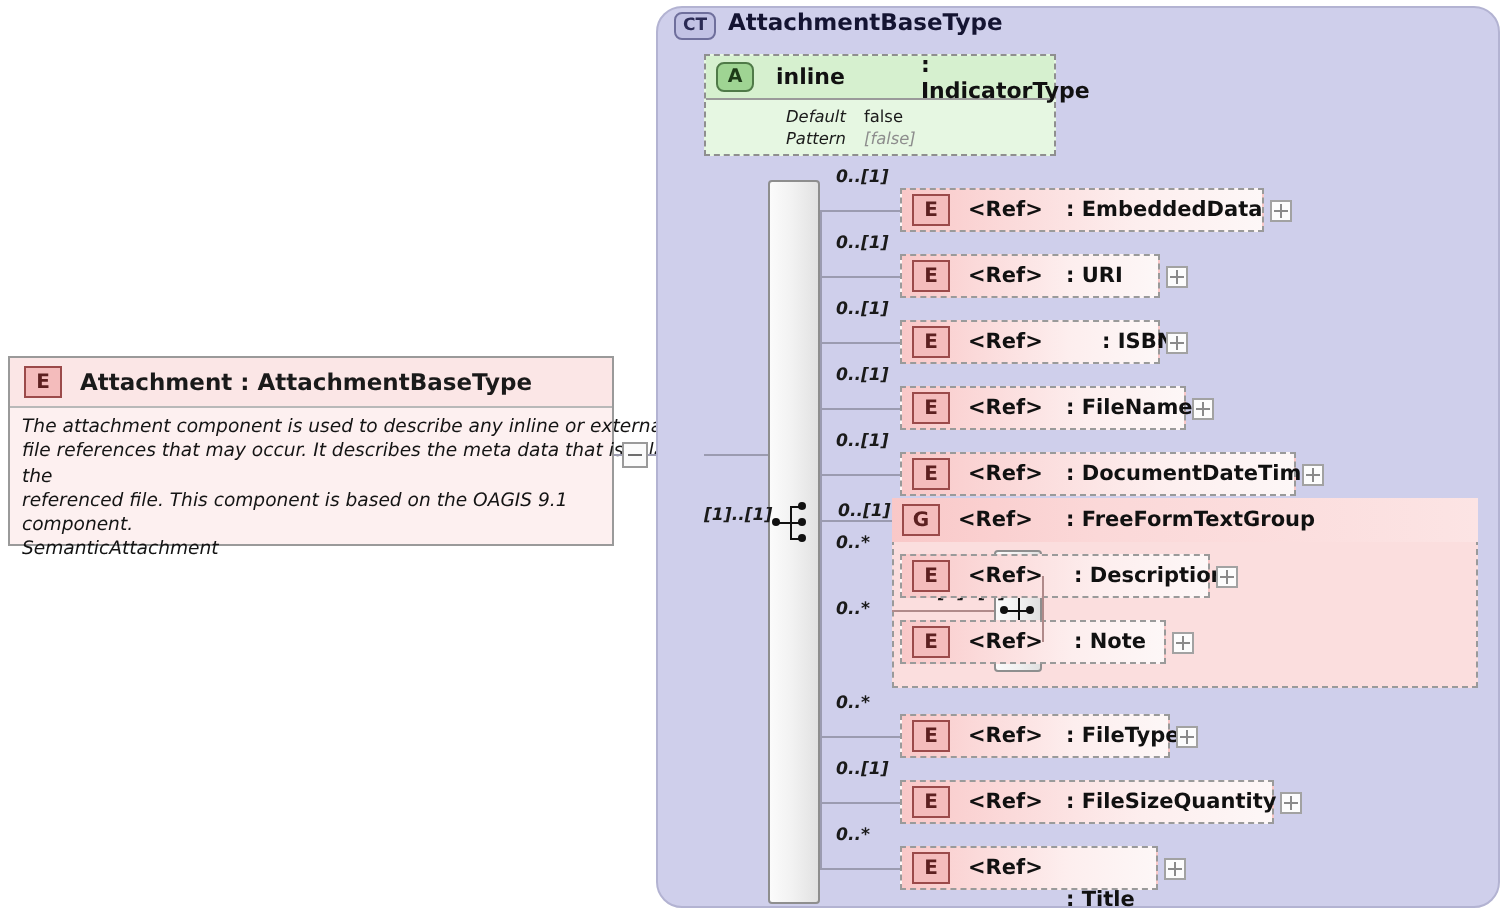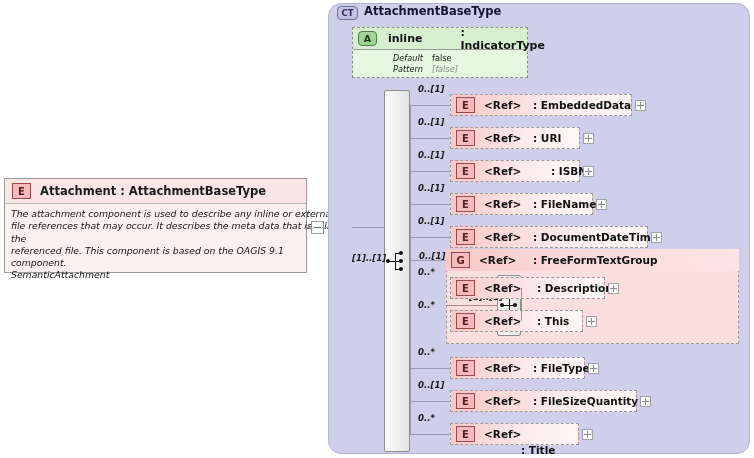--- a/index.html
+++ b/index.html
@@ -309,21 +309,21 @@
       <div class="badge">E</div>
       <div class="row-ref">&lt;Ref&gt;</div>
       <div class="row-type" style="left: 82px;">: FileSizeQuantity</div>
     </div>
     <div class="abs card" style="left: 418px; top: 380px;">0..[1]</div>
     <div class="abs hline" style="left: 410px; top: 401px; width: 40px; background: rgb(155, 155, 176);"></div>
     <div class="plus" style="left: 640px; top: 396px;"></div>
     <div class="row-box" style="left: 450px; top: 423px; width: 129px;">
       <div class="badge">E</div>
       <div class="row-ref">&lt;Ref&gt;</div>
-      <div class="row-type" style="left: 70px; margin-top: 32px;">: Title</div>
+      <div class="row-type" style="left: 82px; margin-top: 32px;">: Title</div>
     </div>
     <div class="abs card" style="left: 418px; top: 413px;">0..*</div>
     <div class="abs hline" style="left: 410px; top: 434px; width: 40px; background: rgb(155, 155, 176);"></div>
     <div class="plus" style="left: 582px; top: 429px;"></div>
   </div>
 
 <div class="abs" id="group-box"></div>
 <div id="group-head">
   <div class="gbadge">G</div>
   <div class="row-ref">&lt;Ref&gt;</div>
@@ -349,21 +349,21 @@
       <div class="badge">E</div>
       <div class="row-ref">&lt;Ref&gt;</div>
       <div class="row-type" style="left: 86px;">: Description</div>
     </div>
     <div class="abs card" style="left: 418px; top: 267px;">0..*</div>
     <div class="abs hline" style="left: 521px; top: 288px; background: rgb(176, 138, 138);"></div>
     <div class="plus" style="left: 608px; top: 283px;"></div>
     <div class="row-box" style="left: 450px; top: 310px; width: 133px;">
       <div class="badge">E</div>
       <div class="row-ref">&lt;Ref&gt;</div>
-      <div class="row-type" style="left: 86px;">: This</div>
+      <div class="row-type" style="left: 86px;">: Note</div>
     </div>
     <div class="abs card" style="left: 418px; top: 300px;">0..*</div>
     <div class="abs hline" style="left: 521px; top: 321px; background: rgb(176, 138, 138);"></div>
     <div class="plus" style="left: 586px; top: 316px;"></div>
   </div>
 
 <div class="abs hline" style="left: 410px; top: 260px; width: 36px;"></div>
 <div class="abs hline" style="left: 446px; top: 305px; width: 51px; background: rgb(176, 138, 138);"></div>
 <div class="abs vline" style="left: 521px; top: 288px; height: 33px; background: rgb(176, 138, 138);"></div>
 

